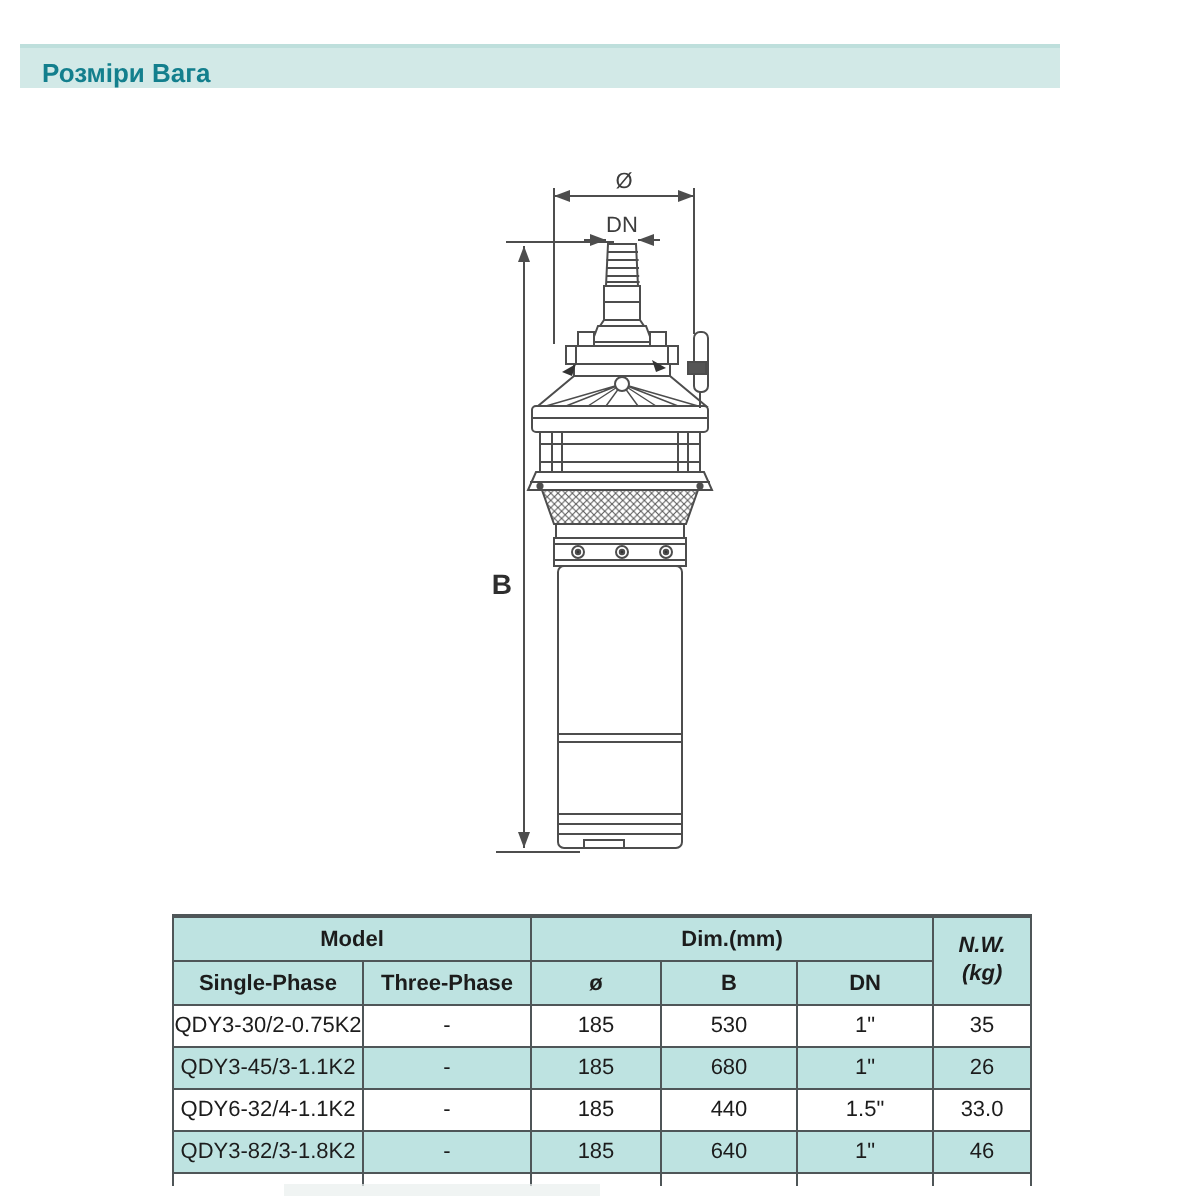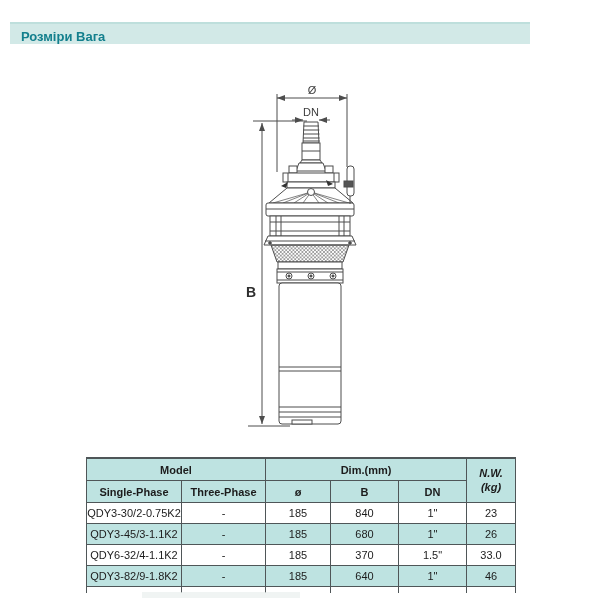--- a/index.html
+++ b/index.html
@@ -181,42 +181,42 @@
       <th>ø</th>
       <th>B</th>
       <th>DN</th>
     </tr>
   </thead>
   <tbody>
     <tr class="data">
       <td>QDY3-30/2-0.75K2</td>
       <td>-</td>
       <td>185</td>
-      <td>840</td>
+      <td>530</td>
       <td>1"</td>
-      <td>23</td>
+      <td>35</td>
     </tr>
     <tr class="data alt">
       <td>QDY3-45/3-1.1K2</td>
       <td>-</td>
       <td>185</td>
       <td>680</td>
       <td>1"</td>
       <td>26</td>
     </tr>
     <tr class="data">
       <td>QDY6-32/4-1.1K2</td>
       <td>-</td>
       <td>185</td>
-      <td>370</td>
+      <td>440</td>
       <td>1.5"</td>
       <td>33.0</td>
     </tr>
     <tr class="data alt">
-      <td>QDY3-82/9-1.8K2</td>
+      <td>QDY3-82/3-1.8K2</td>
       <td>-</td>
       <td>185</td>
       <td>640</td>
       <td>1"</td>
       <td>46</td>
     </tr>
     <tr class="stub">
       <td></td>
         <td></td>
         <td></td>

